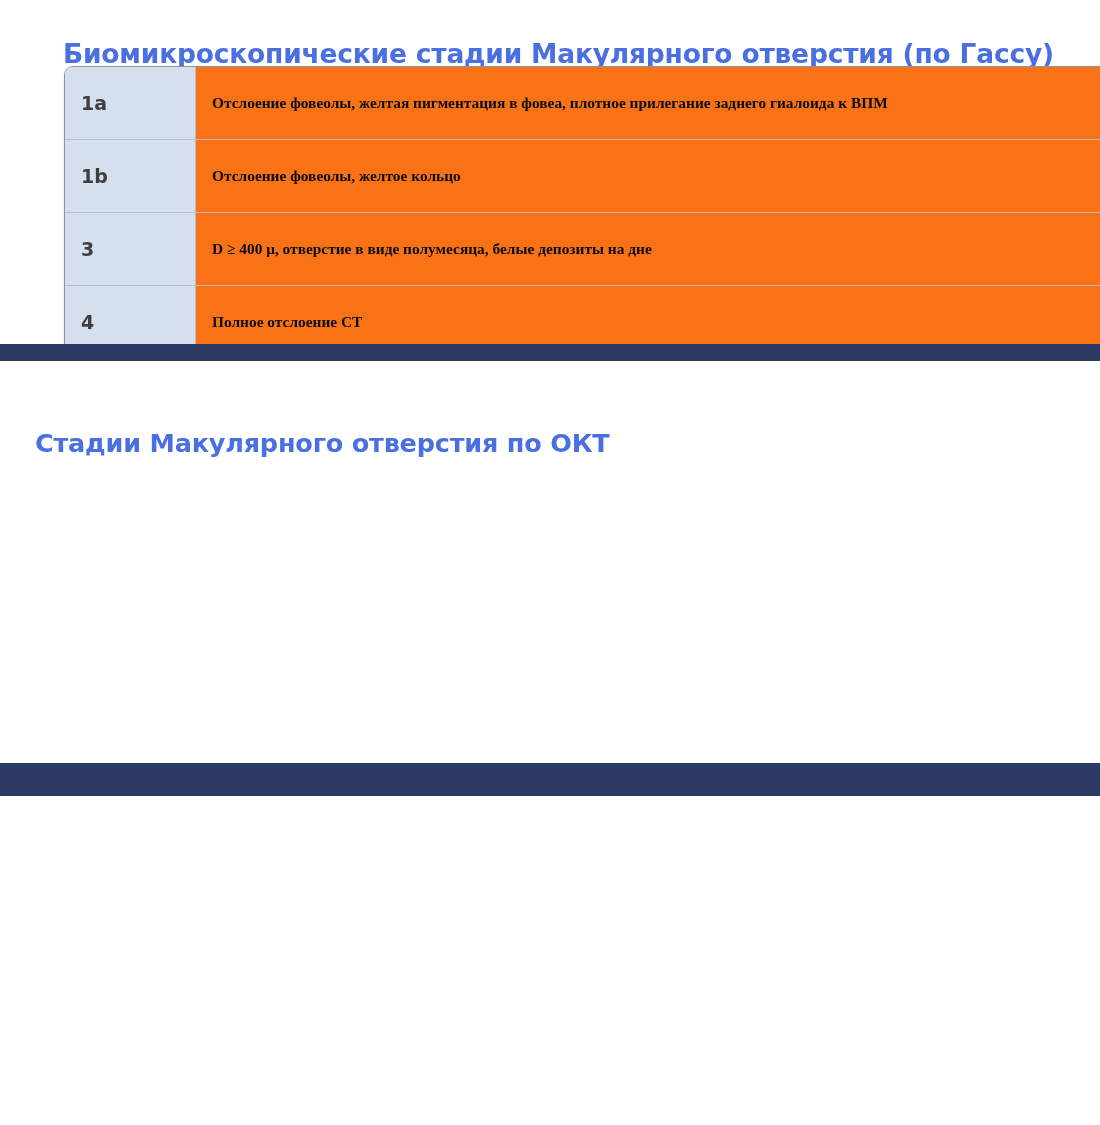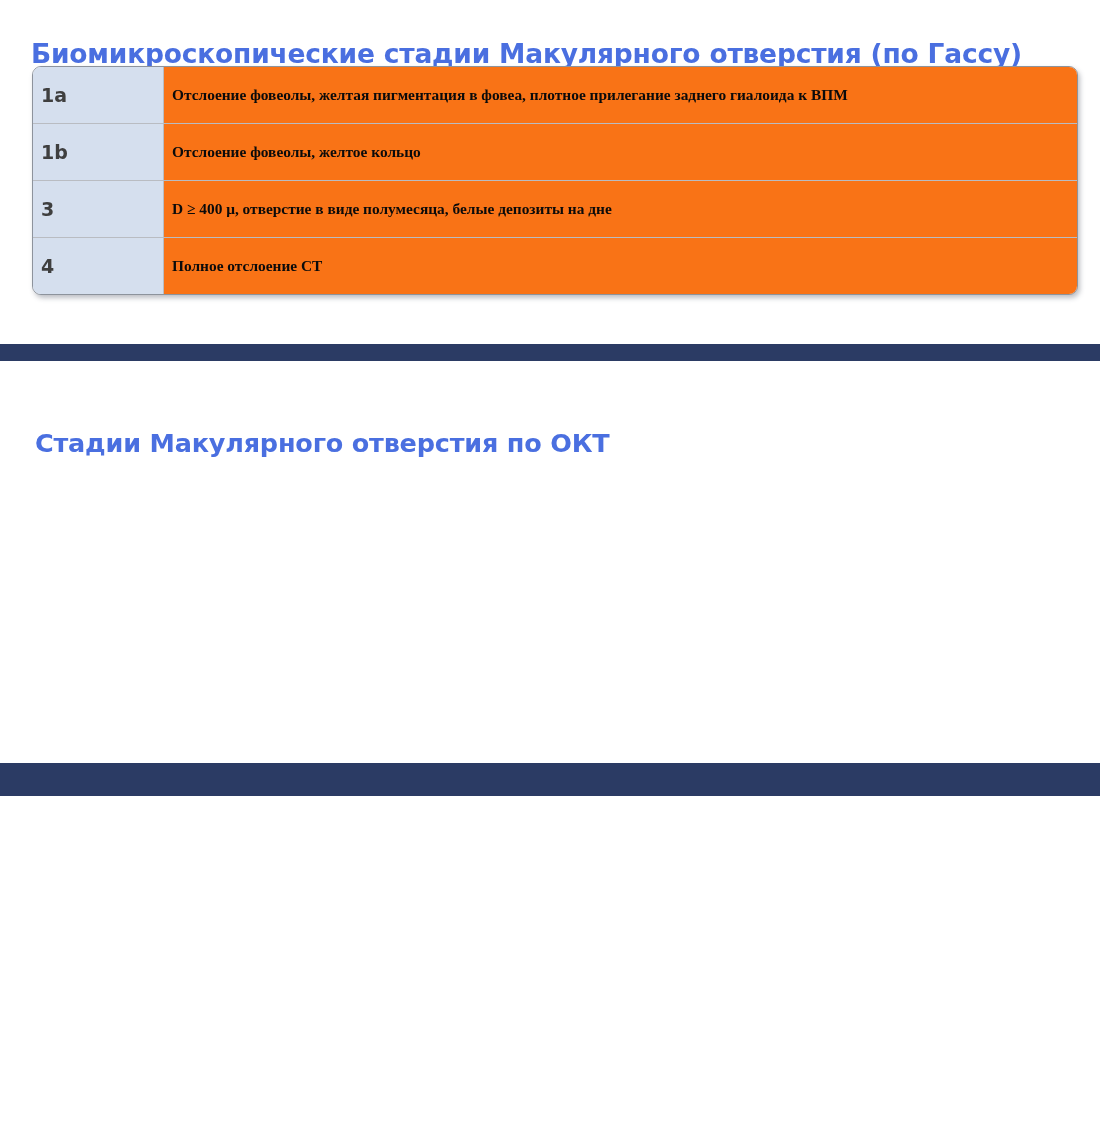--- a/index.html
+++ b/index.html
@@ -16,21 +16,21 @@
     position: relative;
   }
 
   
   .slide {
     position: relative;
     background: #ffffff;
     box-sizing: border-box;
     overflow: hidden;
   }
-  .slide-1 { height: 344px; }
+  .slide-1 { height: 344px; margin-left: 32px; }
   .slide-2 { height: 402px; }
   .slide-3 { height: 345px; }
 
   .divider {
     width: 100%;
     background: #2b3b64;
     box-sizing: border-box;
   }
   .divider-a { height: 17px; }
   .divider-b { height: 33px; }
@@ -64,21 +64,21 @@
     background: #ffffff;
     border: 1px solid #8d939c;
     border-radius: 9px;
     box-shadow: 2px 3px 5px rgba(90, 96, 110, 0.40);
     overflow: hidden;
     table-layout: fixed;
   }
   .stage-table td {
     border-top: 1px solid #b9bcc2;
     vertical-align: middle;
-    padding: 8px;
+    padding: 16px;
   }
   .stage-table tr:first-child td { border-top: none; }
 
   .cell-stage {
     background: #d5dfee;
     color: #3f3f3f;
     font-family: "DejaVu Sans", "Liberation Sans", sans-serif;
     font-size: 19px;
     font-weight: bold;
     padding-left: 13px;

